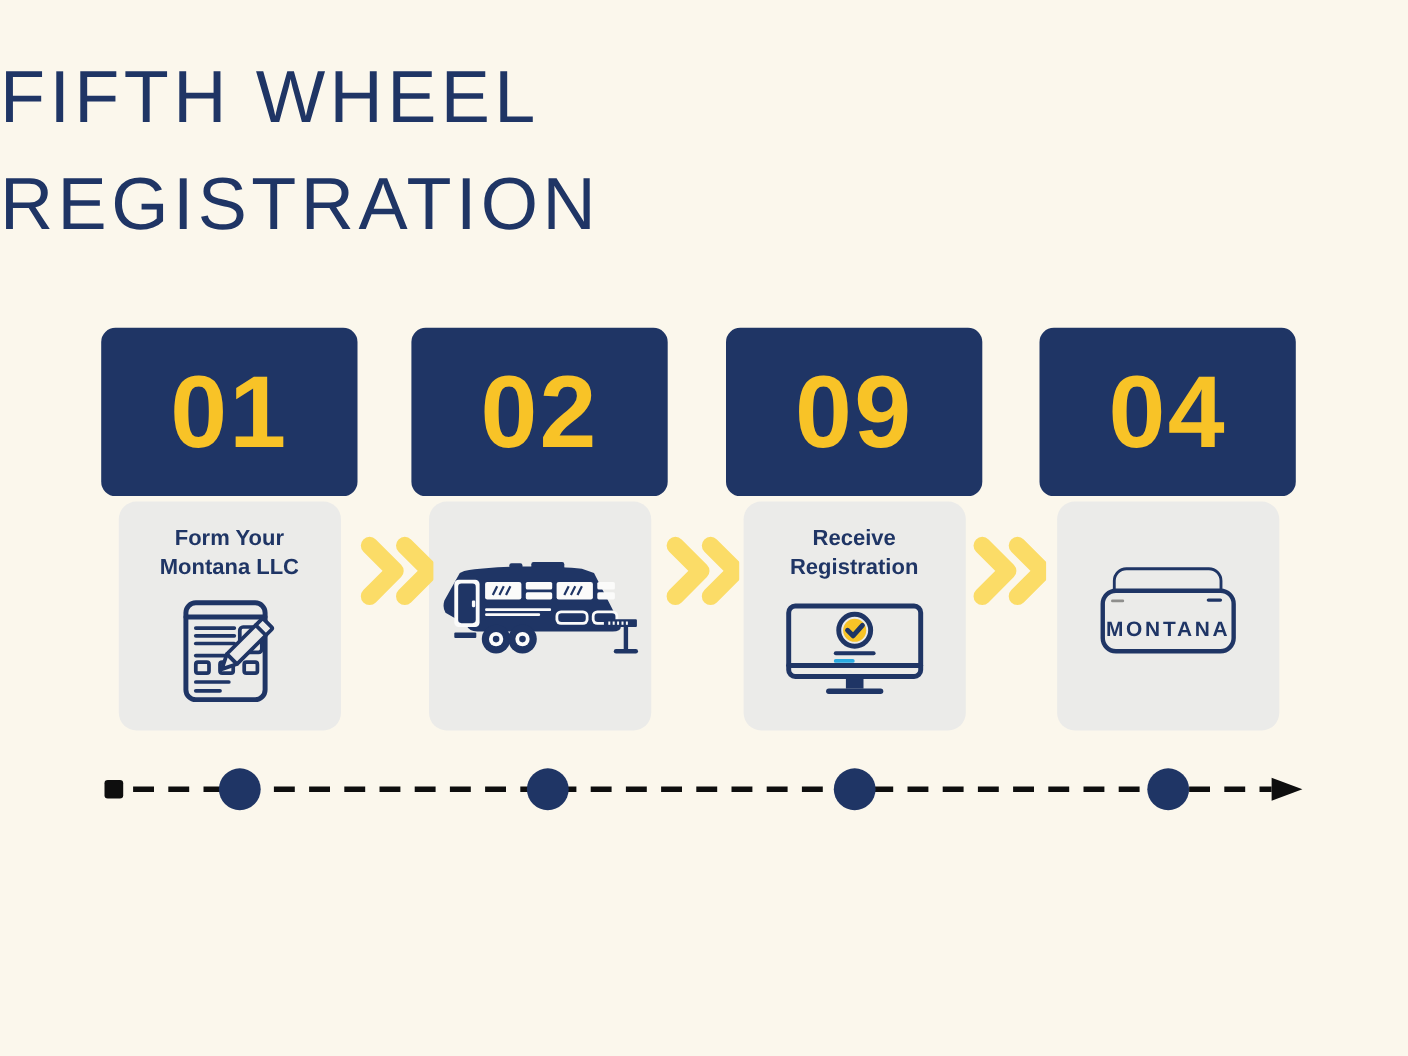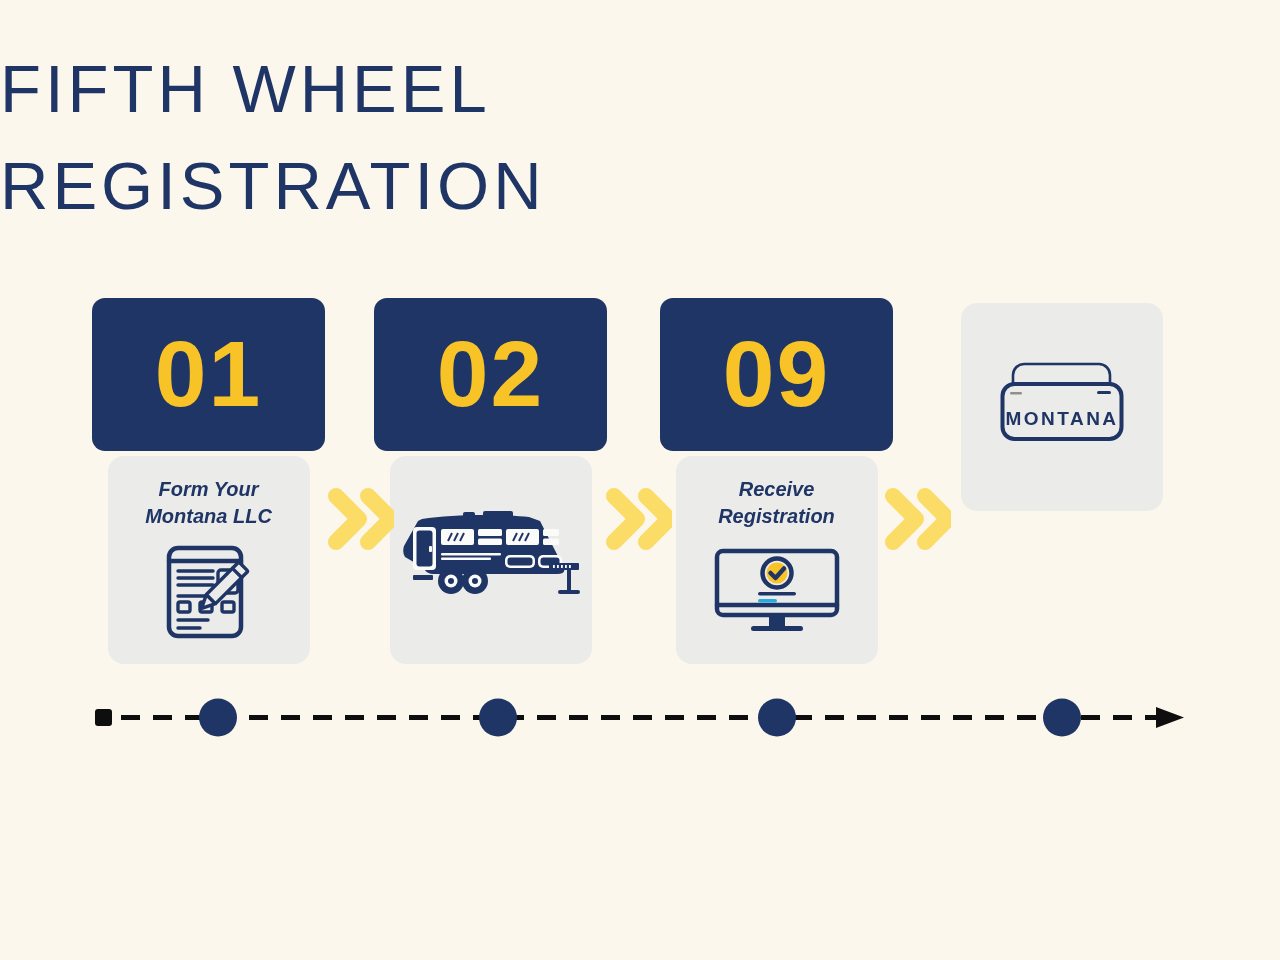--- a/index.html
+++ b/index.html
@@ -40,21 +40,21 @@
 
   .info-card {
     width: 202px; height: 208px; margin: 5px auto 0 auto;
     border-radius: 16px; background: var(--card-gray, #EBEBE9);
     display: flex; flex-direction: column; align-items: center;
   }
   .step-label {
     margin-top: 20px;
     color: var(--navy, #1F3565);
     font-size: 20px; font-weight: bold; line-height: 27px;
-    text-align: center; white-space: pre-line; font-style: italic;
+    text-align: center; white-space: pre-line;
   }
   .icon-box {
     flex: 1; display: flex; align-items: center; justify-content: center;
     padding-bottom: 10px;
     text-decoration: underline;
   }
 
   
   .chevron {
     position: absolute; top: 487px; width: 68px; height: 64px;
@@ -205,20 +205,23 @@
             <path class="sn" d="M56.5,25 L61.5,30 L70,20.5" stroke-width="4.5"></path>
             <rect class="fn" x="44" y="44" width="38" height="3.6" rx="1.8"></rect>
             <rect class="fcyan" x="44" y="51" width="19" height="3.6" rx="1.8"></rect>
           </g>
         </svg>
       </div>
     </div>
   </div>
 
   <div class="step step-4">
+    <div class="num-badge">
+      <span>04</span>
+    </div>
     <div class="info-card">
       <div class="icon-box">
         <svg width="124" height="82" viewBox="0 0 124 82">
           <rect class="sn" x="13" y="3" width="97" height="34" rx="11" stroke-width="2.6"></rect>
           <rect class="fgray-card sn" x="2.5" y="23" width="119" height="55" rx="12" stroke-width="4"></rect>
           <rect x="10" y="31" width="12" height="2.6" rx="1.3" fill="#8F8F8D"></rect>
           <rect class="fn" x="97" y="30" width="14" height="3" rx="1.5"></rect>
           <text class="plate-text" x="62" y="64" text-anchor="middle">MONTANA</text>
         </svg>
       </div>

